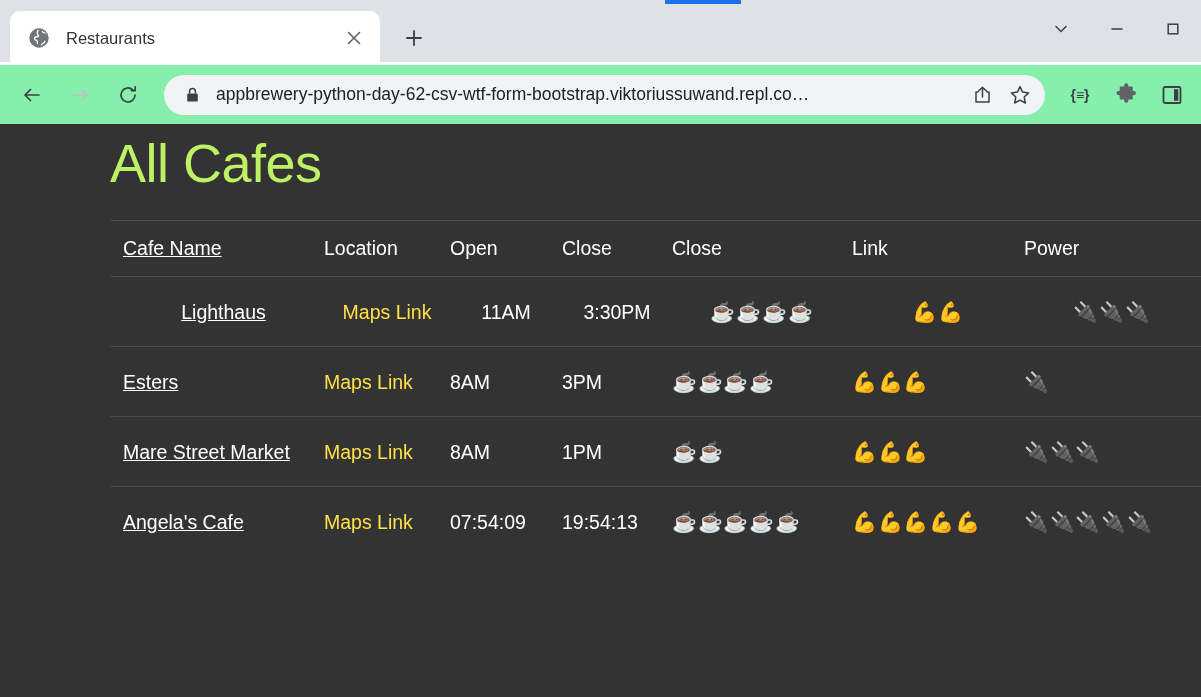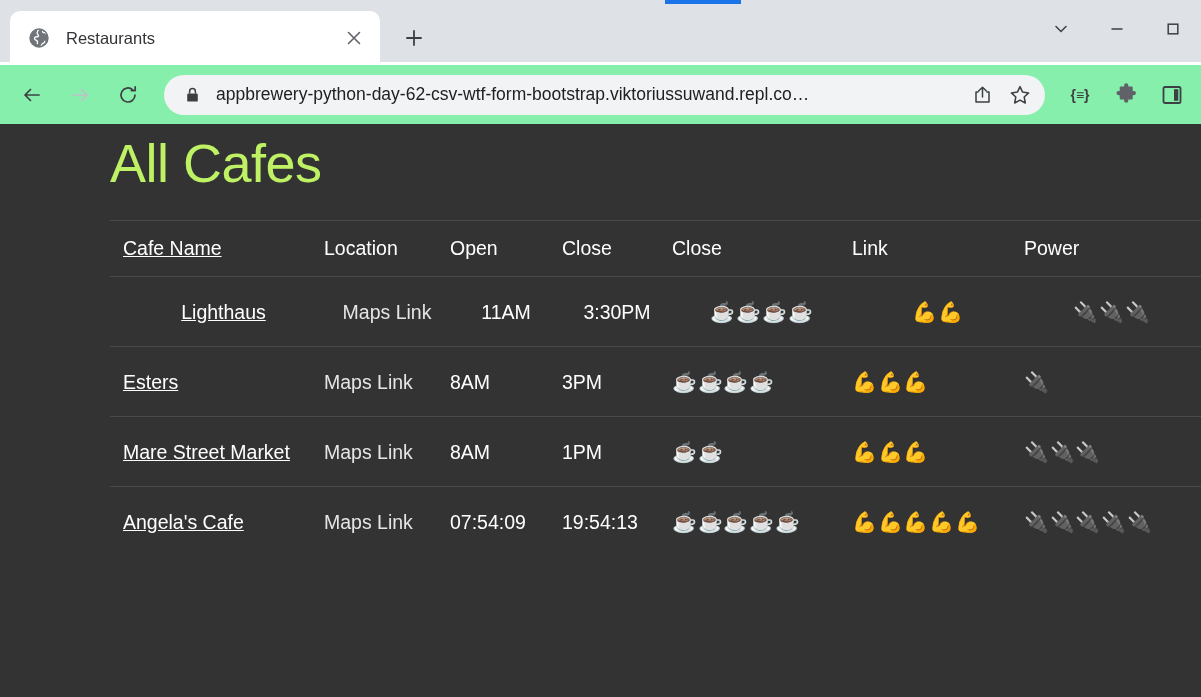--- a/index.html
+++ b/index.html
@@ -176,21 +176,21 @@
   table.cafes tbody tr:first-child td { border-top: none; text-align: center; }
   .col-name   { width: 214px; padding-left: 13px !important; text-decoration: underline; }
   .col-loc    { width: 126px; }
   .col-open   { width: 112px; margin-left: 28px; }
   .col-close  { width: 110px; }
   .col-coffee { width: 180px; }
   .col-wifi   { width: 172px; }
   .col-power  { width: 177px; }
   th.col-name { padding-left: 13px !important; }
   .maps-link {
-    color: #e5e5e5;
+    color: #fde047;
     text-decoration: none;
   }
   .rating {
     letter-spacing: 1px;
     font-size: 20px;
     line-height: 1;
     white-space: nowrap;
   }
   .rating-x {
     color: #ffffff;

